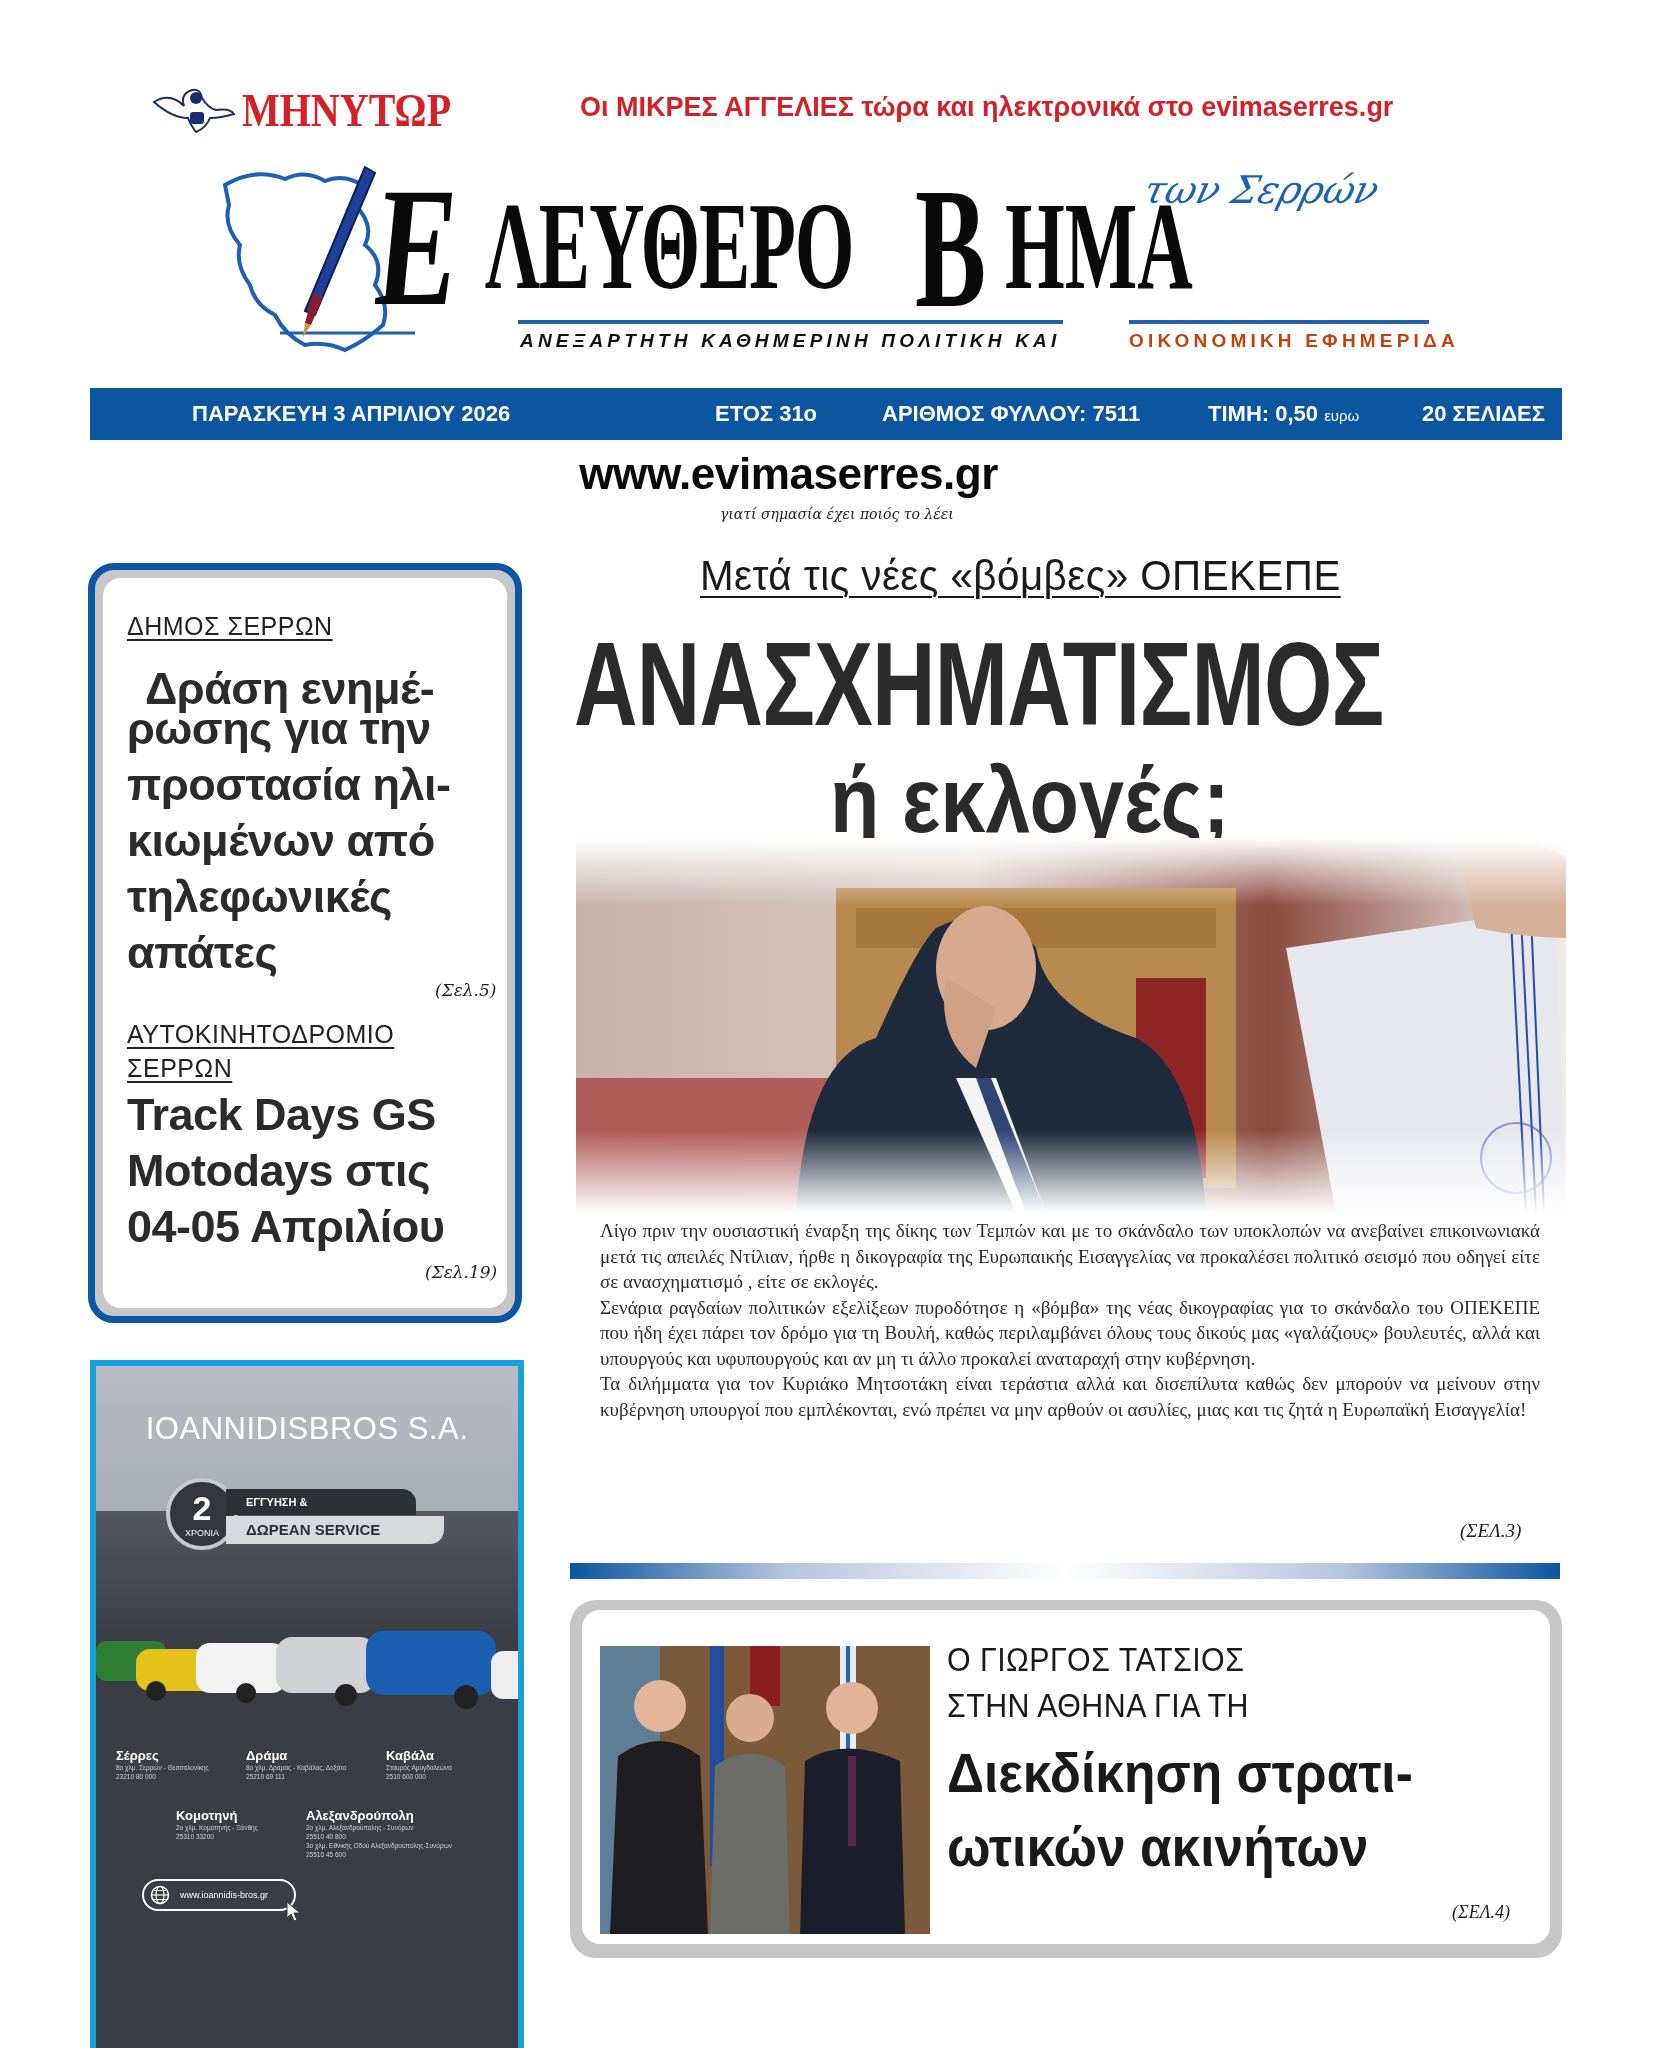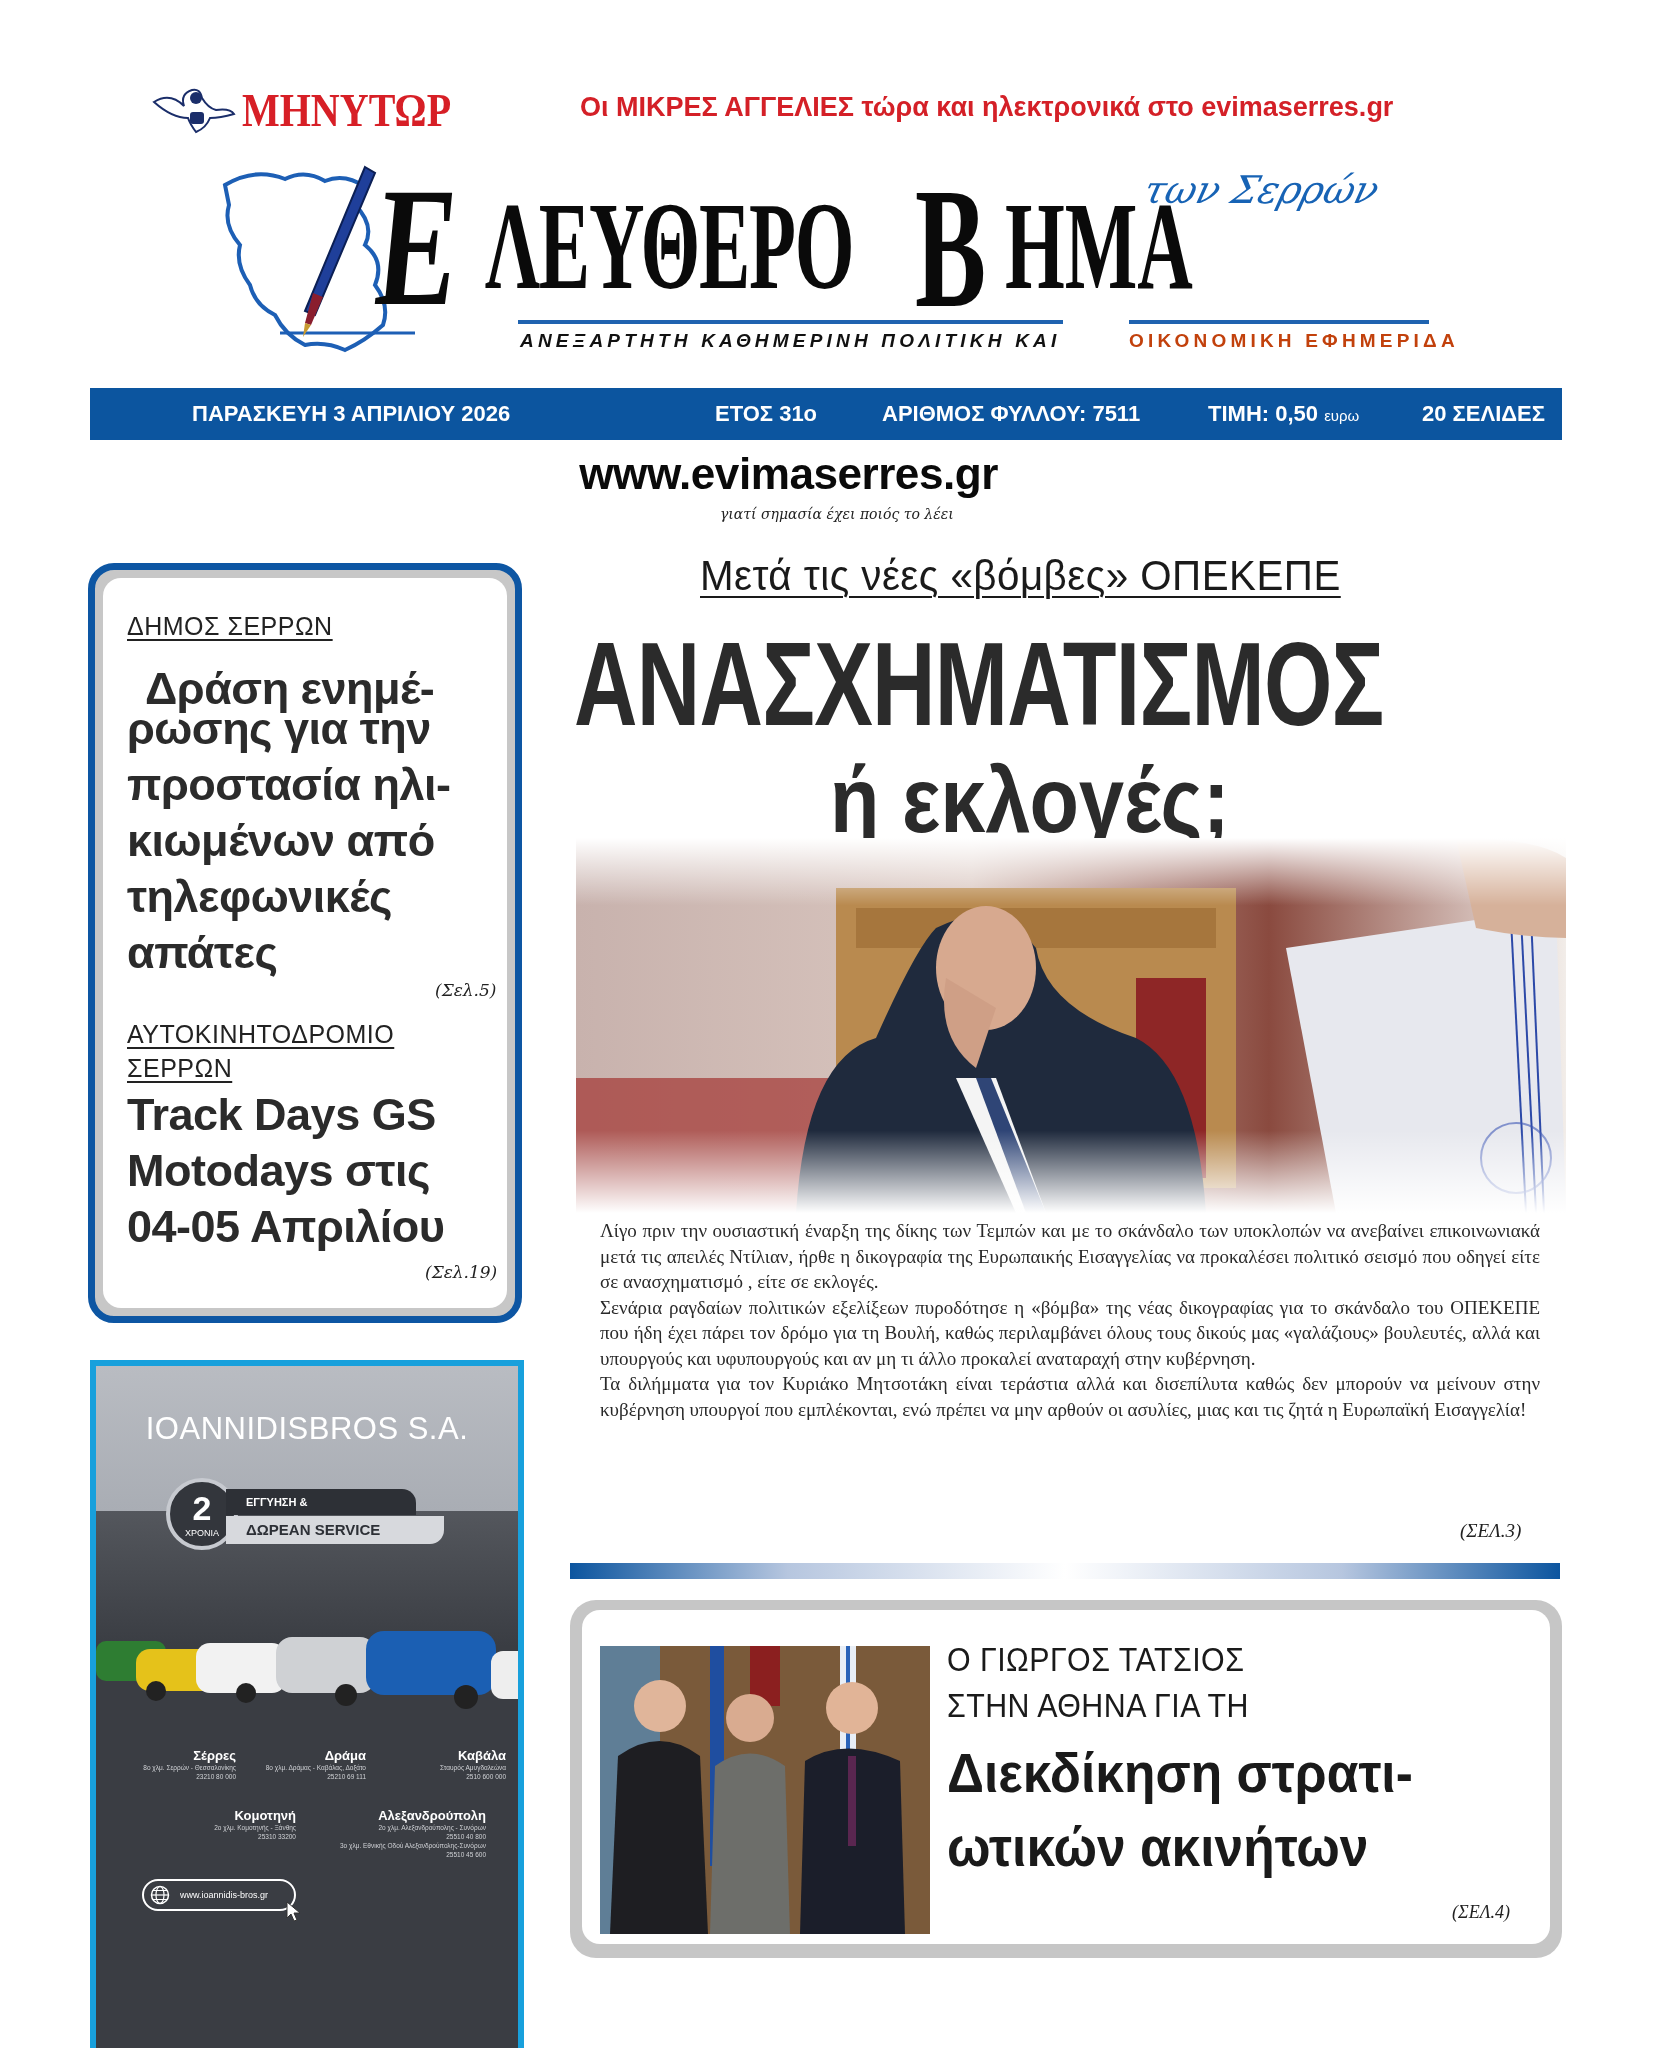--- a/index.html
+++ b/index.html
@@ -47,21 +47,21 @@
   .ad-top { position: absolute; left: 0; top: 0; width: 100%; height: 145px; background: linear-gradient(#b9bcc2, #a9adb4); }
   .ad-mid { position: absolute; left: 0; top: 145px; width: 100%; height: 135px; background: linear-gradient(#54575d, #3a3d43); }
   .ad-brand { position: absolute; left: 0; width: 100%; top: 45px; text-align: center; color: #fff; font-size: 31px; letter-spacing: 0.5px; white-space: nowrap; }
   .ad-badge { position: absolute; left: 70px; top: 112px; width: 290px; height: 84px; }
   .ad-badge .circle { position: absolute; left: 0; top: 0; width: 72px; height: 72px; border-radius: 50%; background: #33363c; border: 4px solid #c7cad0; color: #fff; text-align: center; }
   .ad-badge .circle .num { display: block; font-size: 34px; font-weight: bold; line-height: 40px; margin-top: 6px; }
   .ad-badge .circle .yrs { display: block; font-size: 9px; line-height: 10px; }
   .ad-badge .strip1 { position: absolute; left: 60px; top: 11px; width: 190px; height: 26px; background: #2d3036; border-radius: 0 14px 0 0; color: #fff; font-weight: bold; font-size: 11px; line-height: 26px; padding-left: 20px; white-space: nowrap; }
   .ad-badge .strip2 { position: absolute; left: 60px; top: 38px; width: 218px; height: 28px; background: #d7d9dd; border-radius: 0 0 14px 0; color: #2d3036; font-weight: bold; font-size: 15px; line-height: 28px; padding-left: 20px; white-space: nowrap; }
   .ad-cars { position: absolute; left: 0; top: 255px; width: 100%; height: 90px; }
-  .ad-loc { position: absolute; color: #fff; text-align: right; }
+  .ad-loc { position: absolute; color: #fff; text-align: left; }
   .ad-loc .city { font-size: 13px; font-weight: bold; display: block; }
   .ad-loc .addr { font-size: 6.5px; color: #d0d2d6; display: block; line-height: 9px; }
   .ad-url { position: absolute; left: 46px; top: 513px; width: 154px; height: 32px; border: 2px solid #fff; border-radius: 16px; color: #fff; font-size: 9px; line-height: 28px; padding-left: 36px; white-space: nowrap; }
   .ad-url .globe { position: absolute; left: 6px; top: 4px; width: 20px; height: 20px; }
   .ad-cursor { position: absolute; left: 190px; top: 535px; width: 18px; height: 22px; }
 
   
   .main-kicker { position: absolute; left: 700px; top: 552px; font-size: 42px; color: #1a1a1a; text-decoration: underline; text-decoration-thickness: 2px; text-underline-offset: 6px; white-space: nowrap; letter-spacing: 0.5px; transform: scaleX(0.96); transform-origin: left top; }
   .main-headline { position: absolute; left: 574px; top: 625px; font-weight: bold; font-size: 118px; line-height: 118px; color: #2b2b2b; white-space: nowrap; transform: scaleX(0.745); transform-origin: left top; letter-spacing: -1px; }
   .main-sub { position: absolute; left: 830px; top: 750px; font-weight: bold; font-size: 92px; line-height: 100px; color: #2b2b2b; white-space: nowrap; transform: scaleX(0.88); transform-origin: left top; }

